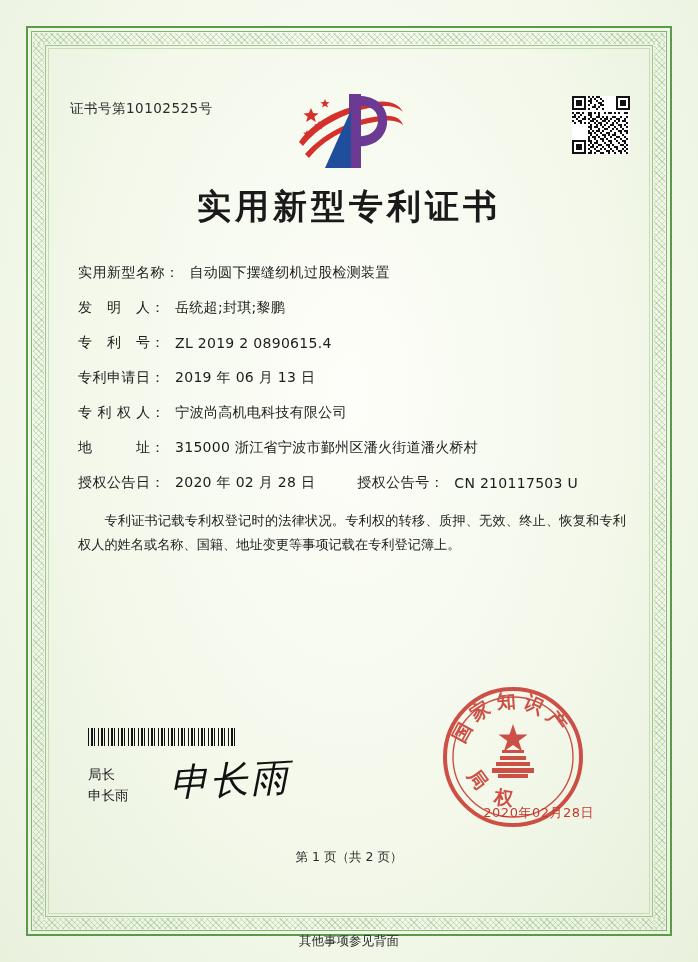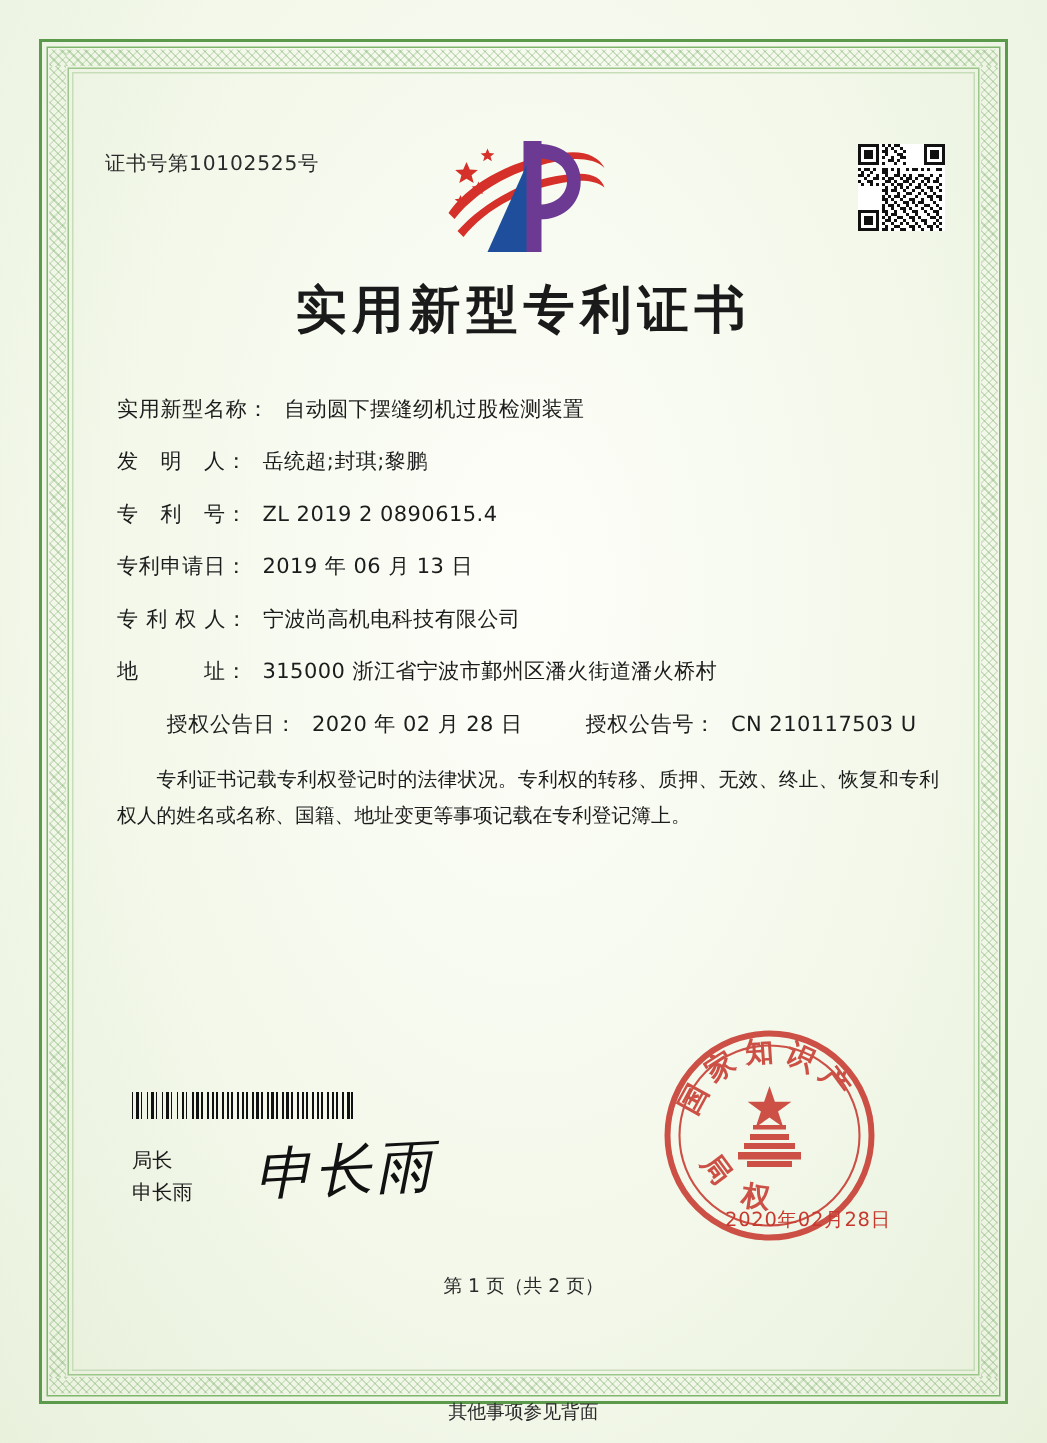--- a/index.html
+++ b/index.html
@@ -153,21 +153,20 @@
     flex: 0 0 auto;
     white-space: pre;
     letter-spacing: 0.5px;
   }
   .field-value {
     margin-left: 10px;
     letter-spacing: 0.3px;
   }
   .field-row.double {
     justify-content: flex-start;
-    margin-left: 33px;
   }
   .field-gap {
     display: inline-block;
     width: 42px;
   }
 
   .paragraphs {
     margin-top: 16px;
     padding-left: 18px;
     padding-right: 12px;

